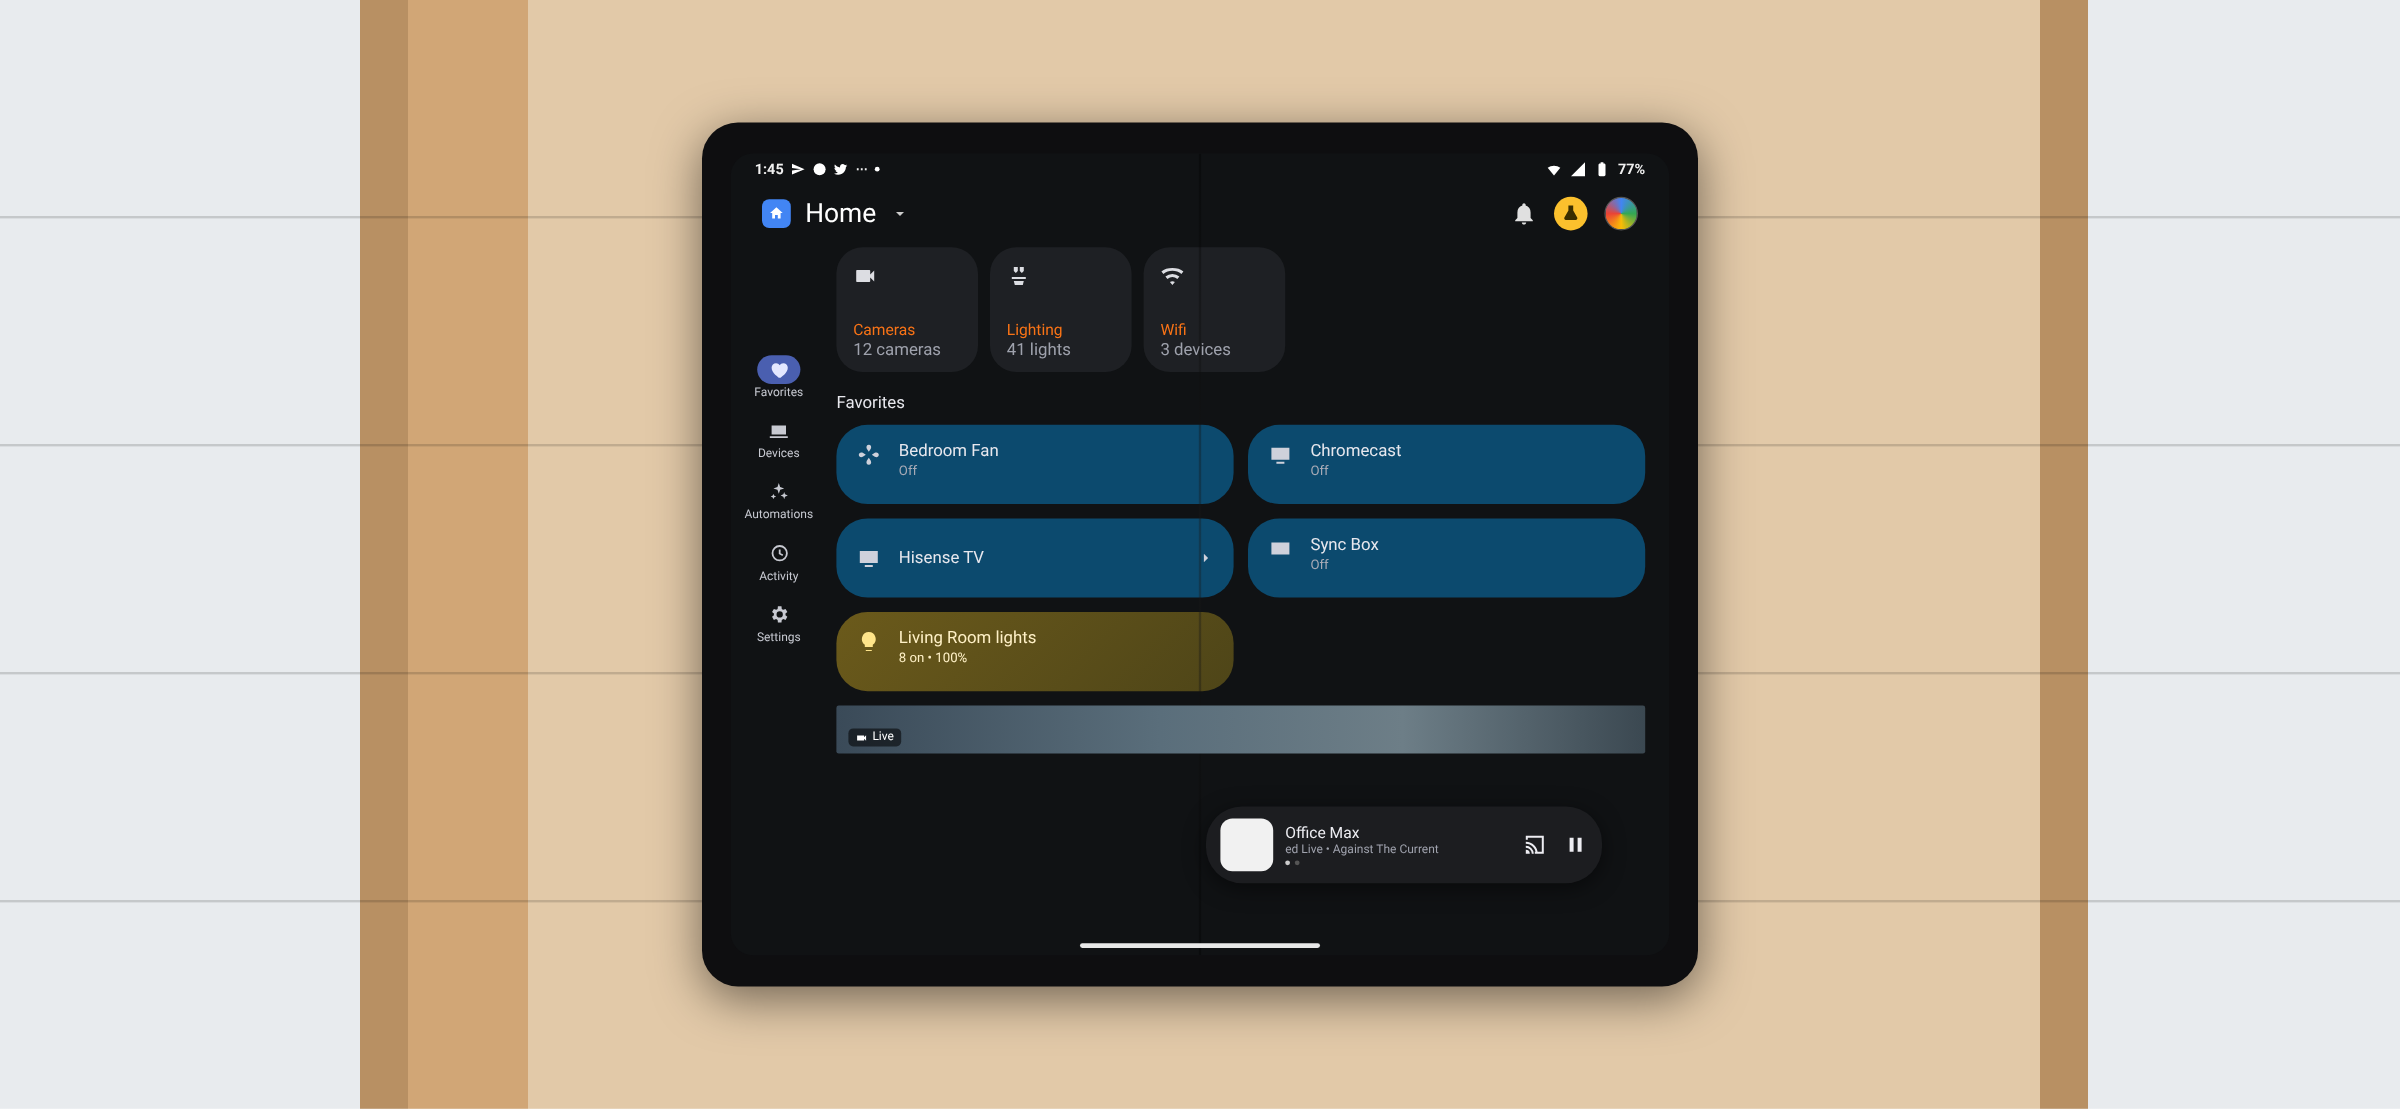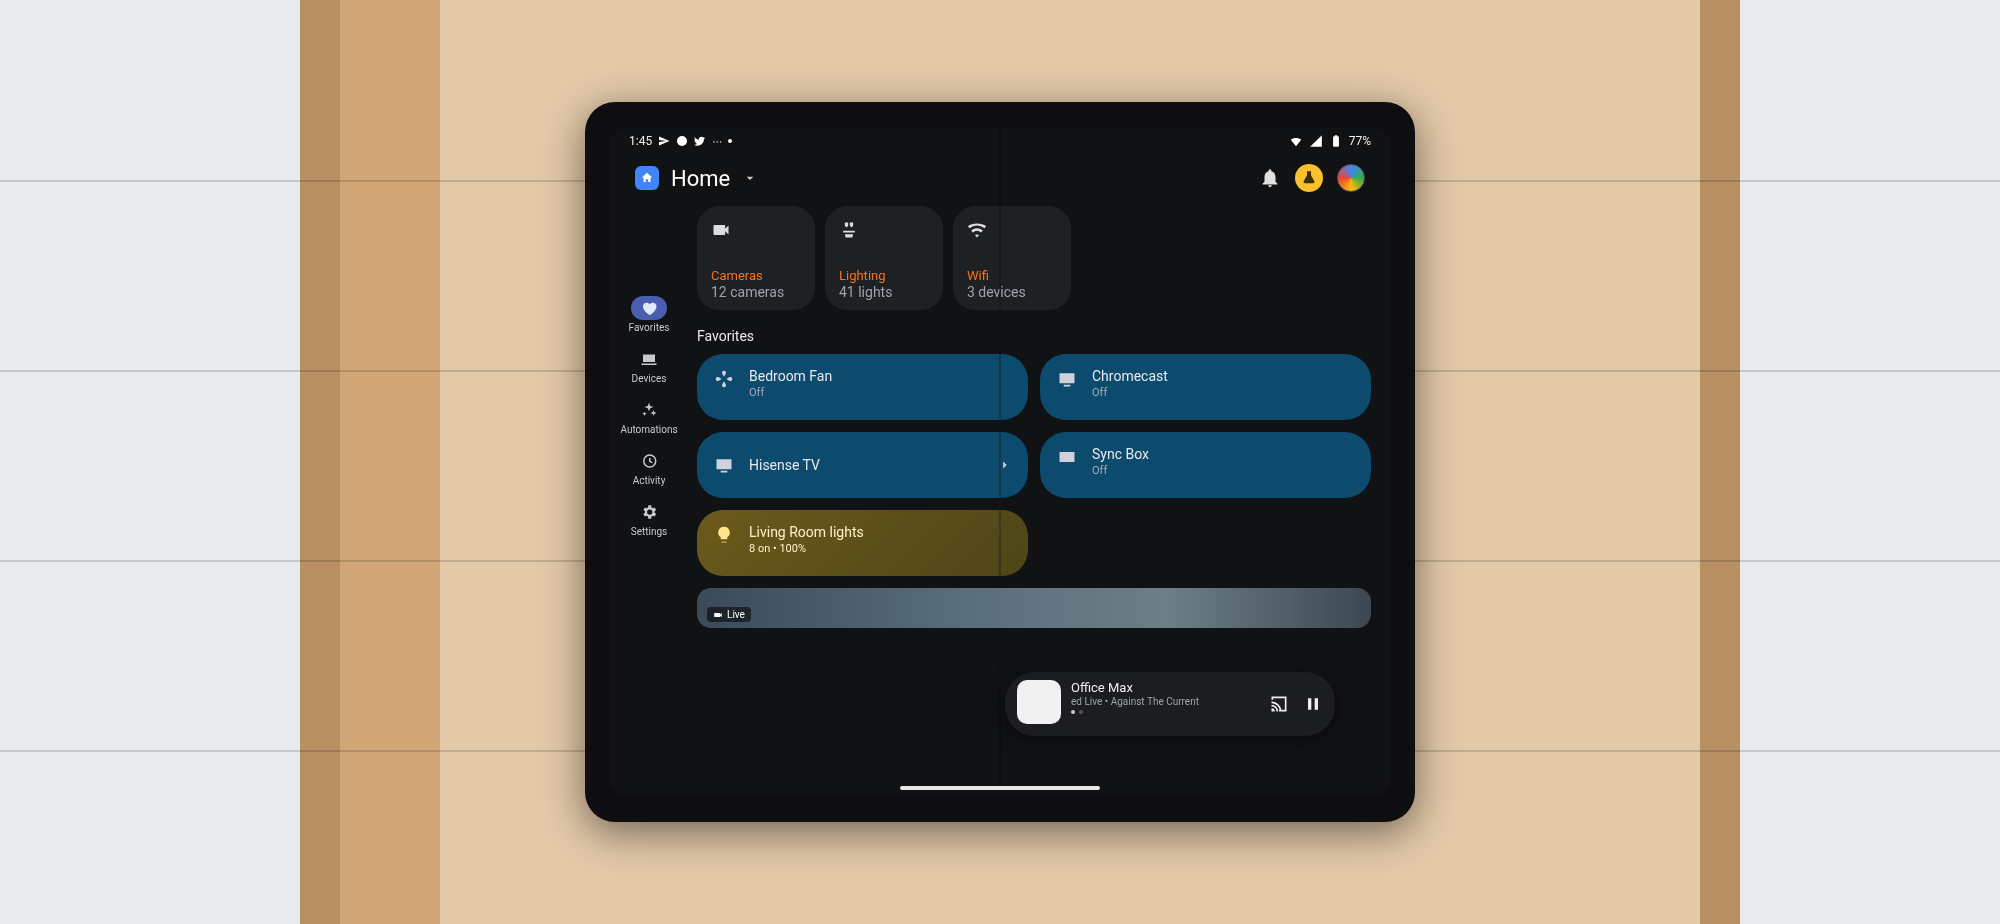--- a/index.html
+++ b/index.html
@@ -27,21 +27,21 @@
   width: 100%; height: 100%;
   background: #101214;
   border-radius: 18px;
   overflow: hidden;
   color: #f0f0f0;
 }
 
 
 .status-bar {
   display: flex; justify-content: space-between; 
-  height: 26px; padding: 0 20px; font-size: 12px; font-weight: 400;
+  height: 26px; padding: 0 20px; font-size: 12px; font-weight: 700;
 }
 .status-left, .status-right { display: flex; align-items: center; gap: 6px; }
 .status-right svg { width: 14px; height: 14px; fill: #fff; }
 .dot { width: 4px; height: 4px; border-radius: 2px; background: #fff; }
 
 
 .header {
   display: flex; align-items: center; justify-content: space-between;
   padding: 10px 26px 12px;
 }
@@ -110,37 +110,37 @@
 .dev-name { font-size: 14px; color: #e8e8ee; }
 .dev-sub { font-size: 11px; color: #a7aab6; margin-top: 2px; }
 .dev-chev { margin-left: auto; width: 14px; height: 14px; fill: #cfd1db; }
 .dev.active { background: linear-gradient(135deg, #6b5a1b 0%, #4e4518 100%); }
 .dev.active .dev-icon svg { fill: #ffe58a; }
 .dev.active .dev-name, .dev.active .dev-sub { color: #fff1c7; }
 .dev-grid .dev:nth-child(7), .dev-grid .dev:nth-child(8) { opacity: .85; }
 
 
 .feed {
-  margin-top: 12px; height: 40px; border-radius: 14px;
+  margin-top: 12px; height: 40px; border-radius: 2px;
   background: linear-gradient(90deg, #3a4a58 0%, #5a6e7b 40%, #6d7e87 70%, #3b4851 100%);
   position: relative; overflow: hidden;
 }
 .feed-badge {
   position: absolute; left: 10px; bottom: 6px;
   background: rgba(0,0,0,.55); color: #fff; font-size: 10px;
   padding: 2px 6px; border-radius: 4px; display: flex; align-items: center; gap: 4px;
 }
 .feed-badge svg { width: 10px; height: 10px; fill: #fff; }
 
 
 .player {
   position: absolute; right: 56px; bottom: 60px;
   width: 330px; height: 64px; border-radius: 30px;
   background: #1c1d20;
-  display: flex; padding: 8px 12px; gap: 10px;
+  display: flex; align-items: center; padding: 8px 12px; gap: 10px;
   box-shadow: 0 4px 18px rgba(0,0,0,.5);
 }
 .album { width: 44px; height: 44px; border-radius: 10px; background: #f1f1f1; }
 .track-title { font-size: 13px; color: #ededf2; }
 .track-sub { font-size: 10px; color: #9fa2ad; margin-top: 1px; }
 .pdots { display: flex; gap: 4px; margin-top: 3px; }
 .pdots span { width: 4px; height: 4px; border-radius: 2px; background: #555; }
 .pdots span.on { background: #ccc; }
 .pctrl { margin-left: auto; display: flex; align-items: center; gap: 14px; }
 .pctrl svg { width: 20px; height: 20px; fill: #ededf2; }

